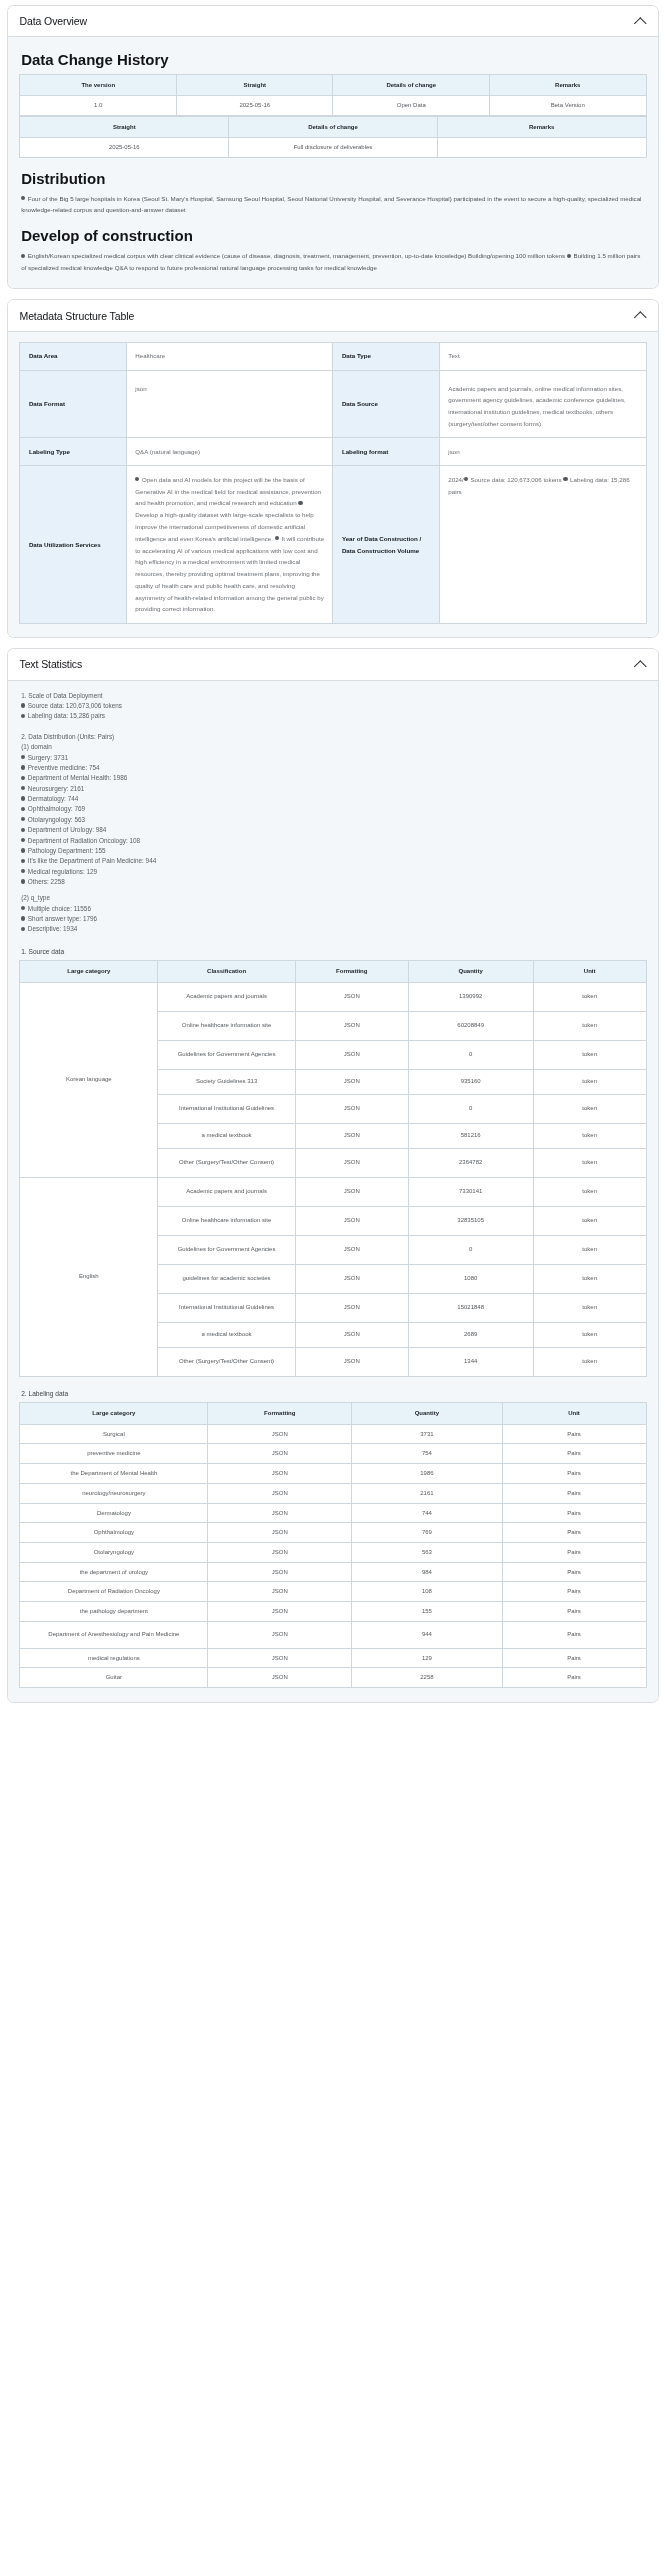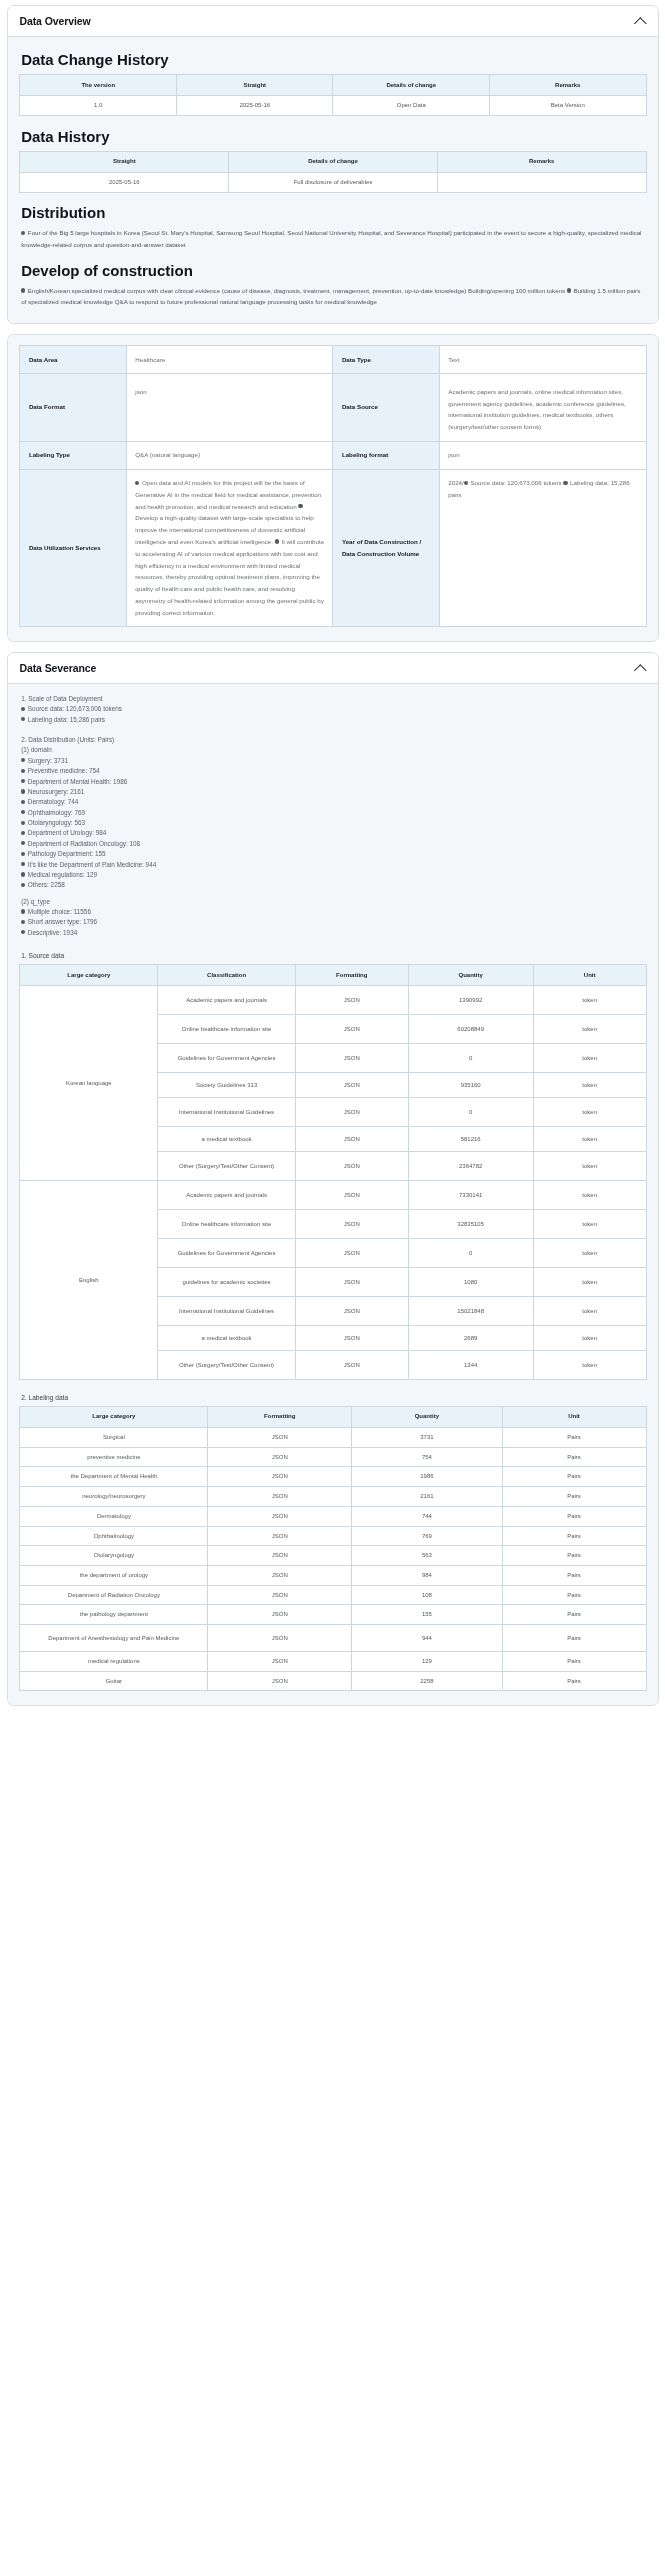--- a/index.html
+++ b/index.html
@@ -23,21 +23,21 @@
   .card-header {
     display: flex;
     align-items: center;
     justify-content: space-between;
     padding: 9.2px 11.8px 9.2px 11.8px;
     background: #ffffff;
     border-bottom: 0.8px solid #d9dde2;
   }
   .card-title {
     font-size: 10.5px;
-    font-weight: bold;
+    font-weight: normal;
     color: #111418;
     letter-spacing: -0.1px;
   }
   .chevron {
     width: 11.8px; height: 7.6px;
     display: inline-block;
     position: relative;
   }
   .chevron::before {
     content: "";
@@ -175,21 +175,20 @@
         <tbody>
           <tr>
             <td>1.0</td>
             <td>2025-05-16</td>
             <td>Open Data</td>
             <td>Beta Version</td>
           </tr>
         </tbody>
       </table>
 
-      <div class="sec-title gap">Data History</div>
       <table class="grid">
         <thead>
           <tr>
             <th>Straight</th>
             <th>Details of change</th>
             <th>Remarks</th>
           </tr>
         </thead>
         <tbody>
           <tr>
@@ -203,20 +202,24 @@
       <div class="sec-title gap">Distribution</div>
       <p class="para"><span class="bullet"></span><span>Four of the Big 5 large hospitals in Korea (Seoul St. Mary's Hospital, Samsung Seoul Hospital, Seoul National University Hospital, and Severance Hospital) participated in the event to secure a high-quality, specialized medical knowledge-related corpus and question-and-answer dataset</span></p>
 
       <div class="sec-title gap">Develop of construction</div>
       <p class="para"><span class="bullet"></span><span>English/Korean specialized medical corpus with clear clinical evidence (cause of disease, diagnosis, treatment, management, prevention, up-to-date knowledge) Building/opening 100 million tokens</span> <span class="bullet"></span><span>Building 1.5 million pairs of specialized medical knowledge Q&amp;A to respond to future professional natural language processing tasks for medical knowledge</span></p>
 
     </div>
   </section>
 
   <section class="card">
+    <div class="card-header">
+      <span class="card-title">Metadata Structure Table</span>
+      <span class="chevron"></span>
+    </div>
     <div class="card-body">
       <table class="meta">
         <colgroup>
           <col style="width:17%">
             <col style="width:33%">
             <col style="width:17%">
             <col style="width:33%">
         </colgroup>
         <tbody>
           <tr>
@@ -243,21 +246,21 @@
             <td class="meta-key">Year of Data Construction / Data Construction Volume</td>
             <td class="meta-val top"><span>2024/</span><span class="bullet"></span><span>Source data: 120,673,006 tokens</span> <span class="bullet"></span><span>Labeling data: 15,286 pairs</span></td>
           </tr>
         </tbody>
       </table>
     </div>
   </section>
 
   <section class="card">
     <div class="card-header">
-      <span class="card-title">Data Severance</span>
+      <span class="card-title">Text Statistics</span>
       <span class="chevron"></span>
     </div>
     <div class="card-body">
 
       <div class="stat-line head">1. Scale of Data Deployment</div>
       <div class="stat-line"><span class="bullet"></span><span>Source data: 120,673,006 tokens</span></div>
       <div class="stat-line"><span class="bullet"></span><span>Labeling data: 15,286 pairs</span></div>
 
       <div class="stat-gap"></div>
 

